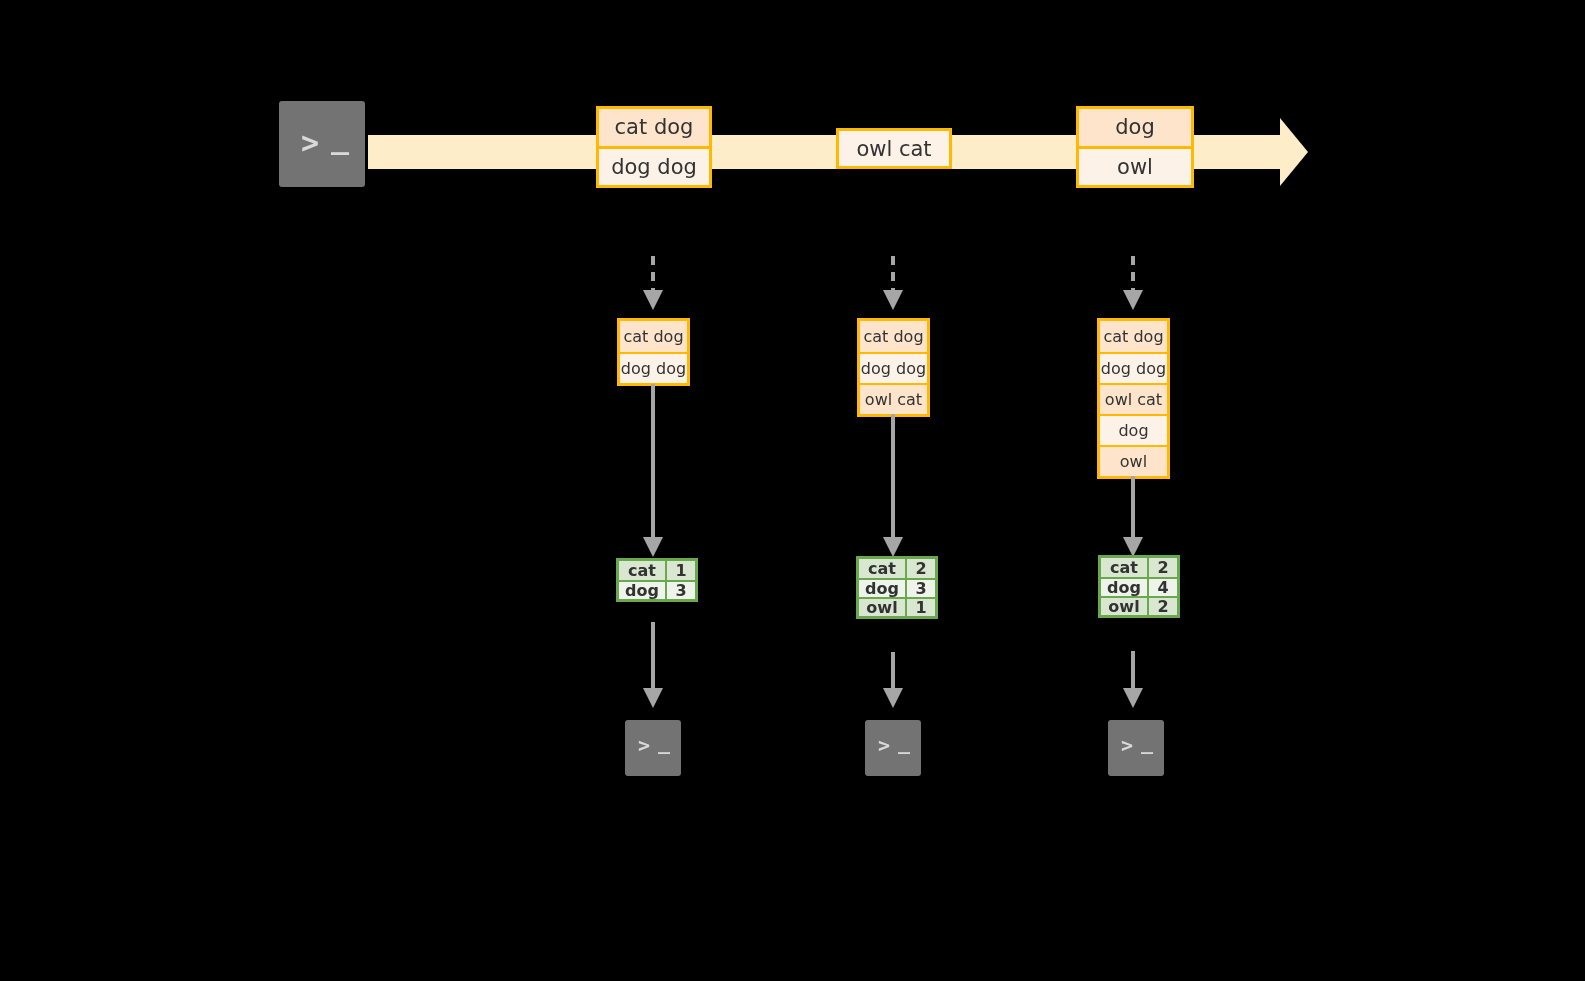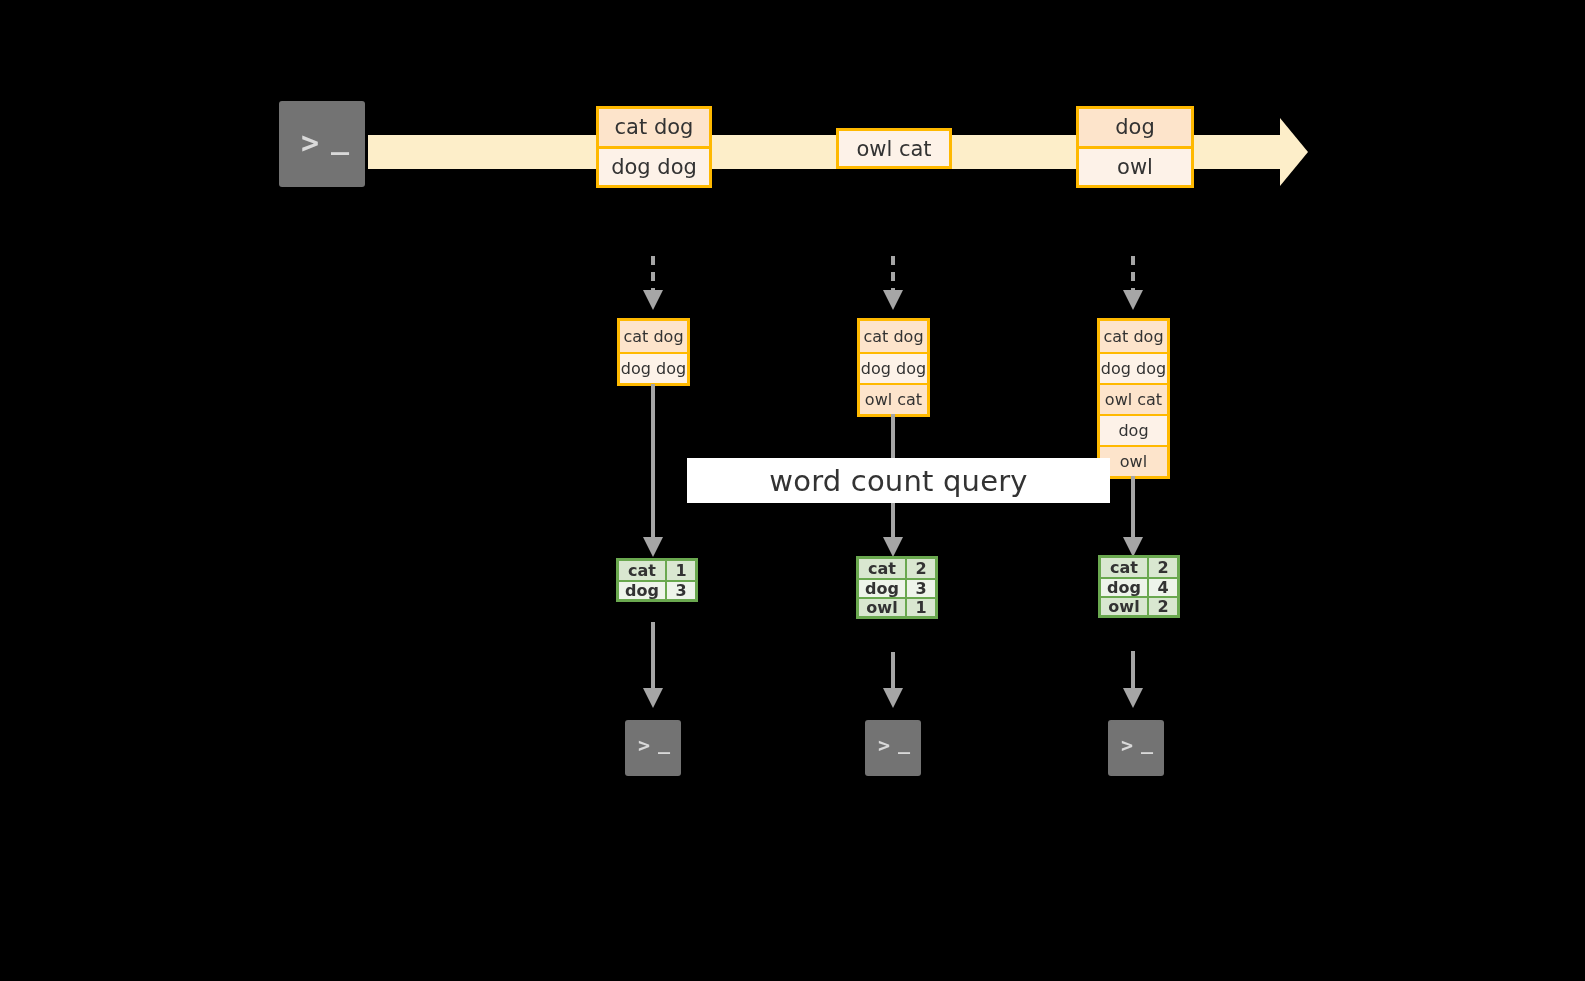--- a/index.html
+++ b/index.html
@@ -231,15 +231,14 @@
   <div class="vline" style="left:1131px;top:651px;height:39px;"></div>
   <div class="vhead" style="left:1123px;top:688px;border-width:20px 10px 0 10px;"></div>
 
   <div class="term" style="left:1101px;top:713px;width:70px;height:70px;">
     <div class="hatch"></div>
     <div class="inner"></div>
     <span class="glyph" style="left:13px;top:15px;font-size:20px;">&gt;</span>
     <span class="glyph" style="left:33px;top:12px;font-size:20px;">_</span>
   </div>
 
-  <div class="qlabel" style="left:687px;top:458px;width:423px;height:45px;font-size:29px;">word count query</div>
 
 </div>
 
 </body></html>

